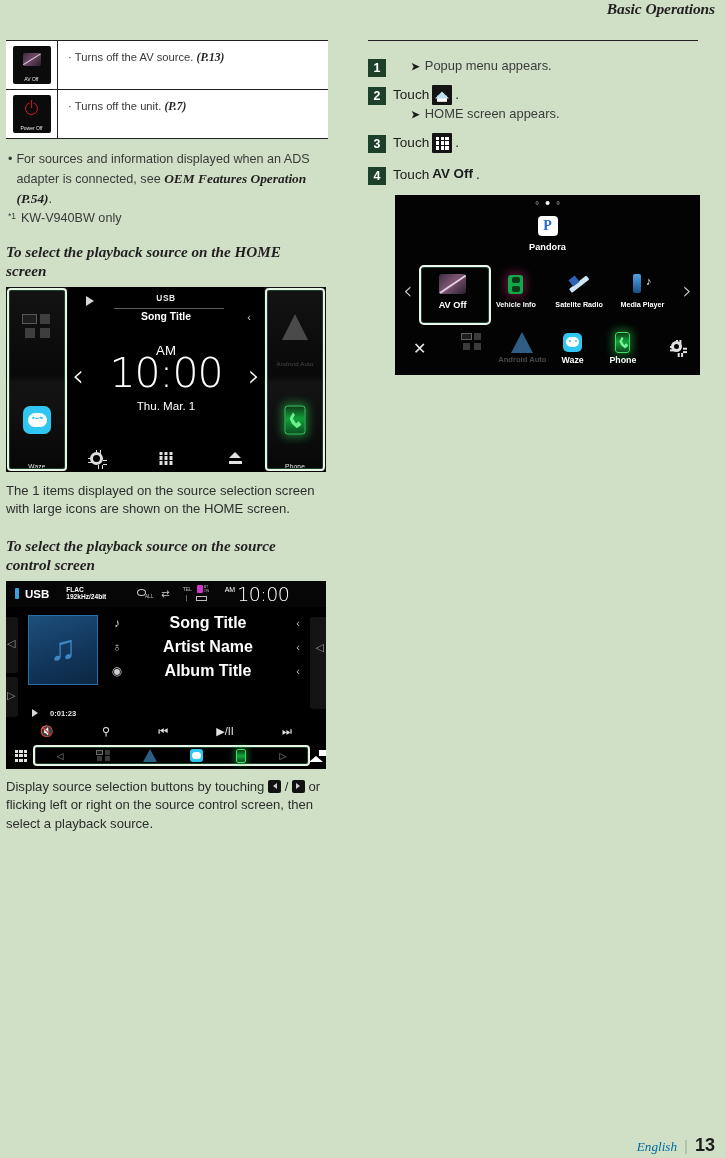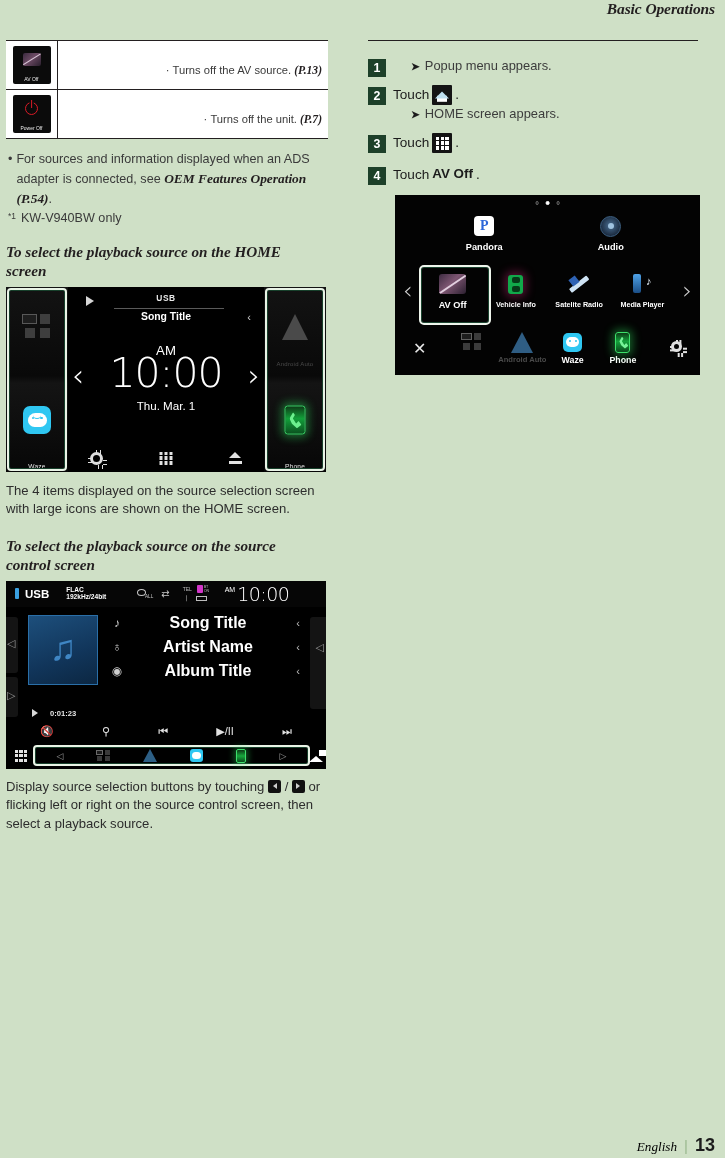--- a/index.html
+++ b/index.html
@@ -37,22 +37,22 @@
   }
   .tbl-row { display:flex; align-items:stretch; min-height:44px; }
   .tbl-row + .tbl-row { border-top:1.1px solid #231f20; }
   .tbl-ic {
     width:52px; flex:0 0 52px;
     display:flex; align-items:center; justify-content:center;
     border-right:1.1px solid #231f20;
     padding:5px 0;
   }
   .tbl-txt {
-    flex:1; padding:22px 6px 9px 10px;
-    font-size:11.2px; color:#3a3a3a; line-height:1.35;text-align:right;
+    flex:1; padding:9px 6px 9px 10px;
+    font-size:11.2px; color:#3a3a3a; line-height:1.35;
   }
   .tbl-txt b { font-family:"Liberation Serif", serif; font-style:italic; font-weight:bold; color:#231f20; font-size:11.6px;}
 
   
   .devicon {
     width:38px; height:38px; background:#0b0b0b;
     border-radius:2px; position:relative;
     display:flex; flex-direction:column; align-items:center; justify-content:flex-end;
     padding-bottom:2px;
   }
@@ -465,21 +465,21 @@
   .gear-ic2:before{left:2.4px;top:-4.5px;width:1.4px;height:4px;box-shadow:3.4px 0 0 #e0e0e0, 1.7px 13px 0 #e0e0e0, 5.1px 13px 0 #e0e0e0;}
   .gear-ic2:after{left:-4.5px;top:2.4px;width:4px;height:1.4px;box-shadow:0 3.4px 0 #e0e0e0, 13px 1.7px 0 #e0e0e0, 13px 5.1px 0 #e0e0e0;}
 
   
   .footer {
     position:absolute; right:10px; bottom:2px;
     display:flex; align-items:baseline; gap:7px;
   }
   .footer .lang {
     font-family:"Liberation Serif", serif; font-style:italic;
-    font-size:13.2px; color:#000000;
+    font-size:13.2px; color:#0369a1;
   }
   .footer .bar { color:#9ab98f; font-size:15px; }
   .footer .pg { font-weight:bold; font-size:18px; color:#1c1c1c; }
 </style>
 </head>
 <body>
 
 <div class="page">
 
   <div class="runhead">Basic Operations</div>
@@ -599,21 +599,21 @@
                 <i></i>
               </div>
             </div>
           <div class="eject">
               <div class="eject-ic"></div>
             </div>
         </div>
       </div>
     </div>
 
-    <div class="p" style="margin-top:10px;">The 4 items displayed on the source selection screen with large icons are shown on the HOME screen.</div>
+    <div class="p" style="margin-top:10px;">The 1 items displayed on the source selection screen with large icons are shown on the HOME screen.</div>
 
     <div class="h3">To select the playback source on the source control screen</div>
 
     <div class="shot src-shot">
       <div class="src-top">
         <div class="src-usbdot"></div>
         <div class="src-usb">USB</div>
         <div class="src-codec">
           <span class="c1">FLAC</span>
           <span class="c2">192kHz/24bit</span>
@@ -792,26 +792,20 @@
       <div class="av-grid">
         <div class="av-rowg">
           <div class="av-cell">
             <div class="ic">
                 <div class="g-pandora">
                   <span>P</span>
                 </div>
               </div>
             <div class="lb">Pandora</div>
           </div>
-          <div class="av-cell">
-            <div class="ic">
-                <div class="g-audio"></div>
-              </div>
-            <div class="lb">Audio</div>
-          </div>
         </div>
 
         <div class="av-rowg" style="margin-top:2px;">
           <div class="av-cell">
             <div class="ic">
                 <div class="g-avoff"></div>
               </div>
             <div class="lb">AV Off</div>
           </div>
           <div class="av-cell">

